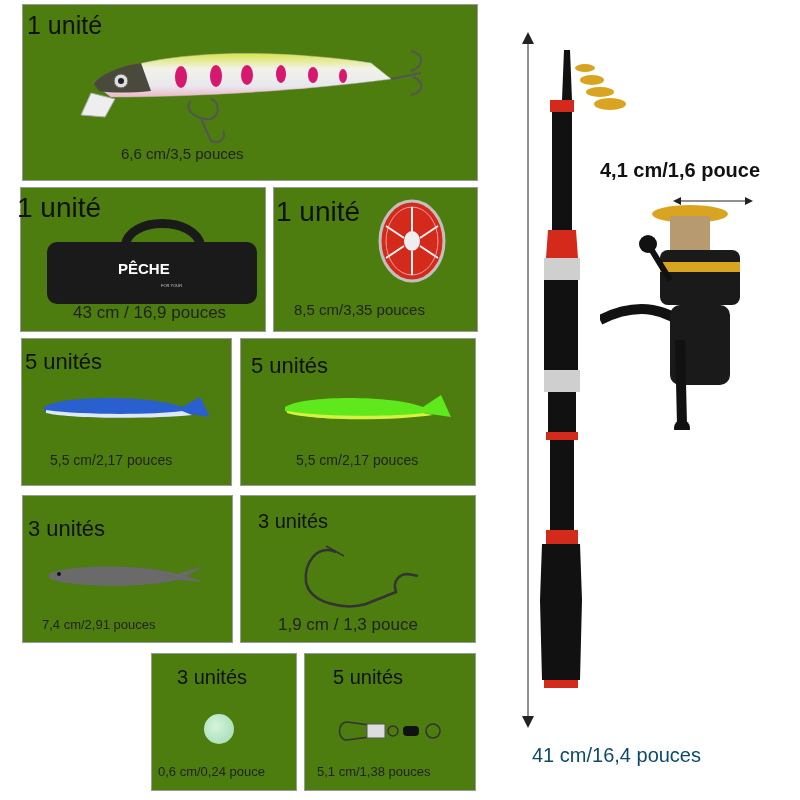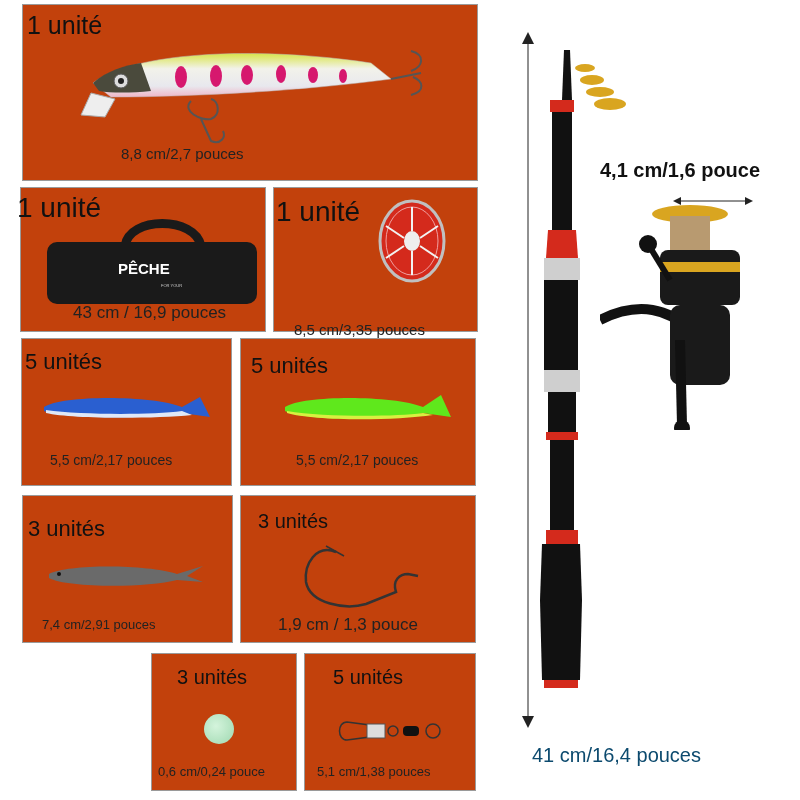--- a/index.html
+++ b/index.html
@@ -1,17 +1,17 @@
 <!DOCTYPE html>
 <html><head>
 <meta charset="utf-8">
 <style>
   html, body { margin:0; padding:0; background:#ffffff; }
   body { width:800px; height:800px; position:relative; overflow:hidden; font-family:"Liberation Sans", sans-serif; color:#111; }
-  .box { position:absolute; border:1.5px solid #9a9a9a; background:#c2410c; box-sizing:border-box; }
+  .box { position:absolute; border:1.5px solid #9a9a9a; background:#4d7c0f; box-sizing:border-box; }
   .qty { position:absolute; font-family:"Liberation Sans", sans-serif; color:#111; white-space:nowrap; }
   .dim { position:absolute; font-family:"Liberation Sans", sans-serif; color:#222; white-space:nowrap; }
   .art { position:absolute; }
 </style>
 </head>
 <body>
 
 <div class="box" style="left:22px;top:4px;width:456px;height:177px;">
   <div class="qty" style="left:4px;top:6px;font-size:25px;">1 unité</div>
   <svg class="art" width="360" height="110" viewBox="0 0 360 110" style="left:48px;top:36px;">
@@ -30,21 +30,21 @@
     <path d="M20,52 L44,58 L34,76 L10,74 Z" fill="#eee" stroke="#aaa"></path>
     <ellipse cx="110" cy="36" rx="6" ry="11" fill="#d6186e"></ellipse>
     <ellipse cx="145" cy="35" rx="6" ry="11" fill="#d6186e"></ellipse>
     <ellipse cx="176" cy="34" rx="6" ry="10" fill="#d6186e"></ellipse>
     <ellipse cx="210" cy="33" rx="5" ry="9" fill="#d6186e"></ellipse>
     <ellipse cx="242" cy="34" rx="5" ry="8" fill="#d6186e"></ellipse>
     <ellipse cx="272" cy="35" rx="4" ry="7" fill="#d6186e"></ellipse>
     <path d="M320,38 L350,32 M340,10 C355,14 352,26 340,30 M340,54 C355,50 352,40 342,36" fill="none" stroke="#555" stroke-width="2"></path>
     <path d="M120,60 C110,70 130,80 140,78 M140,78 C150,74 148,60 140,58 M130,78 L140,100 C150,104 155,96 152,90" fill="none" stroke="#555" stroke-width="2"></path>
   </svg>
-  <div class="dim" style="left:98px;top:140px;font-size:15px;">8,8 cm/2,7 pouces</div>
+  <div class="dim" style="left:98px;top:140px;font-size:15px;">6,6 cm/3,5 pouces</div>
 </div>
 
 <div class="box" style="left:20px;top:187px;width:246px;height:145px;">
   <div class="qty" style="left:-4px;top:4px;font-size:28px;">1 unité</div>
   <svg class="art" width="216" height="100" viewBox="0 0 216 100" style="left:24px;top:18px;">
     <path d="M80,40 C84,10 150,10 156,40" fill="none" stroke="#1a1a1a" stroke-width="9"></path>
     <rect x="2" y="36" width="210" height="62" rx="10" fill="#1a1a1a"></rect>
   </svg>
   <div class="qty" style="left:97px;top:72px;font-size:15px;color:#fff;font-weight:bold;">PÊCHE</div>
   <div class="qty" style="left:140px;top:95px;font-size:4px;color:#ccc;">FOR YOUR</div>
@@ -52,21 +52,21 @@
 </div>
 
 <div class="box" style="left:273px;top:187px;width:205px;height:145px;">
   <div class="qty" style="left:2px;top:8px;font-size:28px;">1 unité</div>
   <svg class="art" width="80" height="90" viewBox="0 0 80 90" style="left:98px;top:8px;">
     <ellipse cx="40" cy="45" rx="32" ry="40" fill="#d42a1c" stroke="#c0c0c0" stroke-width="3"></ellipse>
     <ellipse cx="40" cy="45" rx="26" ry="34" fill="none" stroke="#f0a0a0" stroke-width="1"></ellipse>
     <ellipse cx="40" cy="45" rx="8" ry="10" fill="#eee"></ellipse>
     <path d="M40,11 L40,35 M66,30 L48,42 M66,62 L48,50 M40,79 L40,55 M14,62 L32,50 M14,30 L32,42" stroke="#f2f2f2" stroke-width="2"></path>
   </svg>
-  <div class="dim" style="left:20px;top:113px;font-size:15px;margin-top:20px;">8,5 cm/3,35 pouces</div>
+  <div class="dim" style="left:20px;top:113px;font-size:15px;">8,5 cm/3,35 pouces</div>
 </div>
 
 <div class="box" style="left:21px;top:338px;width:211px;height:148px;">
   <div class="qty" style="left:3px;top:10px;font-size:22px;">5 unités</div>
   <svg class="art" width="170" height="30" viewBox="0 0 170 30" style="left:20px;top:54px;">
     <path d="M2,14 C20,2 110,2 140,14 L158,4 L168,24 L140,20 C110,26 20,26 2,18 Z" fill="#2a5fd0"></path>
     <path d="M4,17 C40,22 110,22 140,18 L150,22 C110,26 30,26 4,20 Z" fill="#dfe8f8"></path>
   </svg>
   <div class="dim" style="left:28px;top:113px;font-size:14px;">5,5 cm/2,17 pouces</div>
 </div>

